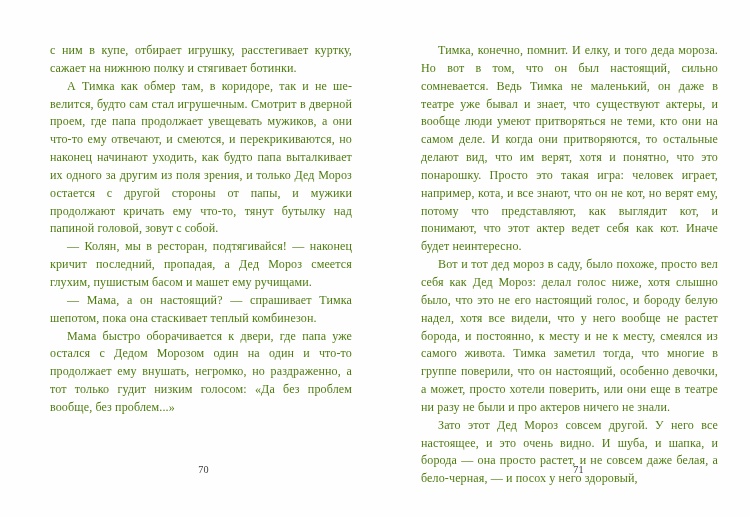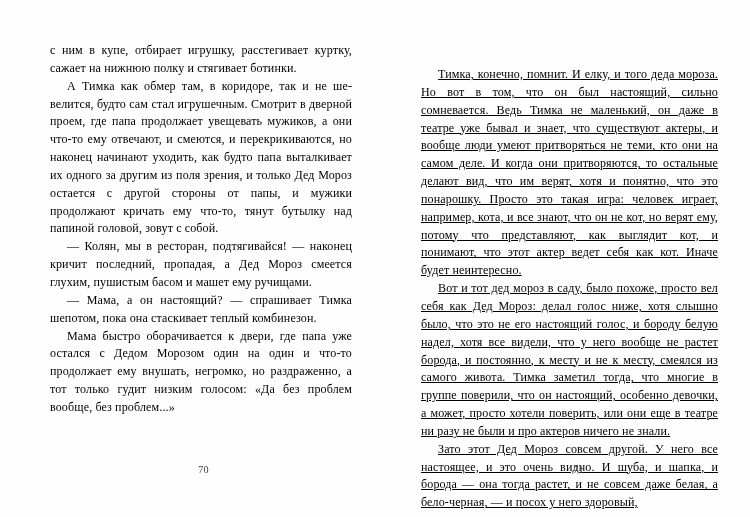--- a/index.html
+++ b/index.html
@@ -25,33 +25,32 @@
     position: relative;
     width: 375px;
     height: 517px;
     box-sizing: border-box;
     background: #fefefe;
   }
   .page-left {
     padding: 42px 23px 0 50px;
   }
   .page-right {
-    padding: 66px 32px 0 46px;
-    text-decoration: underline;
+    padding: 42px 32px 0 46px;
   }
   .text-block {
     width: 100%;
   }
   .para {
     margin: 0;
     text-align: justify;
     text-justify: inter-word;
     font-size: 12.05px;
     line-height: 17.85px;
-    color: #000000;
+    color: #4d7c0f;
     text-indent: 17px;
     hyphens: manual;
     -webkit-hyphens: manual;
     letter-spacing: 0.01em;
   }
   .para.no-indent {
     text-indent: 0;
   }
   .folio {
     position: absolute;
@@ -84,18 +83,18 @@
       <p class="para">— Мама, а он настоящий? — спрашивает Тимка шепотом, пока она стаскивает теплый комбинезон.</p>
       <p class="para">Мама быстро оборачивается к двери, где папа уже остался с Дедом Морозом один на один и что-то продолжает ему внушать, негромко, но раздражен­но, а тот только гудит низким голосом: «Да без про­блем вообще, без проблем...»</p>
     </div>
     <div class="folio">70</div>
   </div>
 
   <div class="page page-right">
     <div class="text-block">
       <p class="para">Тимка, конечно, помнит. И елку, и того деда мо­роза. Но вот в том, что он был настоящий, сильно сомневается. Ведь Тимка не маленький, он даже в театре уже бывал и знает, что существуют акте­ры, и вообще люди умеют притворяться не теми, кто они на самом деле. И когда они притворяются, то остальные делают вид, что им верят, хотя и понятно, что это понарошку. Просто это такая игра: человек играет, например, кота, и все знают, что он не кот, но верят ему, потому что представляют, как выгля­дит кот, и понимают, что этот актер ведет себя как кот. Иначе будет неинтересно.</p>
       <p class="para">Вот и тот дед мороз в саду, было похоже, про­сто вел себя как Дед Мороз: делал голос ниже, хотя слышно было, что это не его настоящий голос, и бо­роду белую надел, хотя все видели, что у него во­обще не растет борода, и постоянно, к месту и не к месту, смеялся из самого живота. Тимка заметил тогда, что многие в группе поверили, что он настоя­щий, особенно девочки, а может, просто хотели по­верить, или они еще в театре ни разу не были и про актеров ничего не знали.</p>
-      <p class="para">Зато этот Дед Мороз совсем другой. У него все настоящее, и это очень видно. И шуба, и шапка, и борода — она тогда растет, и не совсем даже белая, а бело-черная, — и посох у него здоровый,</p>
+      <p class="para">Зато этот Дед Мороз совсем другой. У него все настоящее, и это очень видно. И шуба, и шапка, и борода — она просто растет, и не совсем даже белая, а бело-черная, — и посох у него здоровый,</p>
     </div>
     <div class="folio">71</div>
   </div>
 
 </div>
 
 </body></html>

